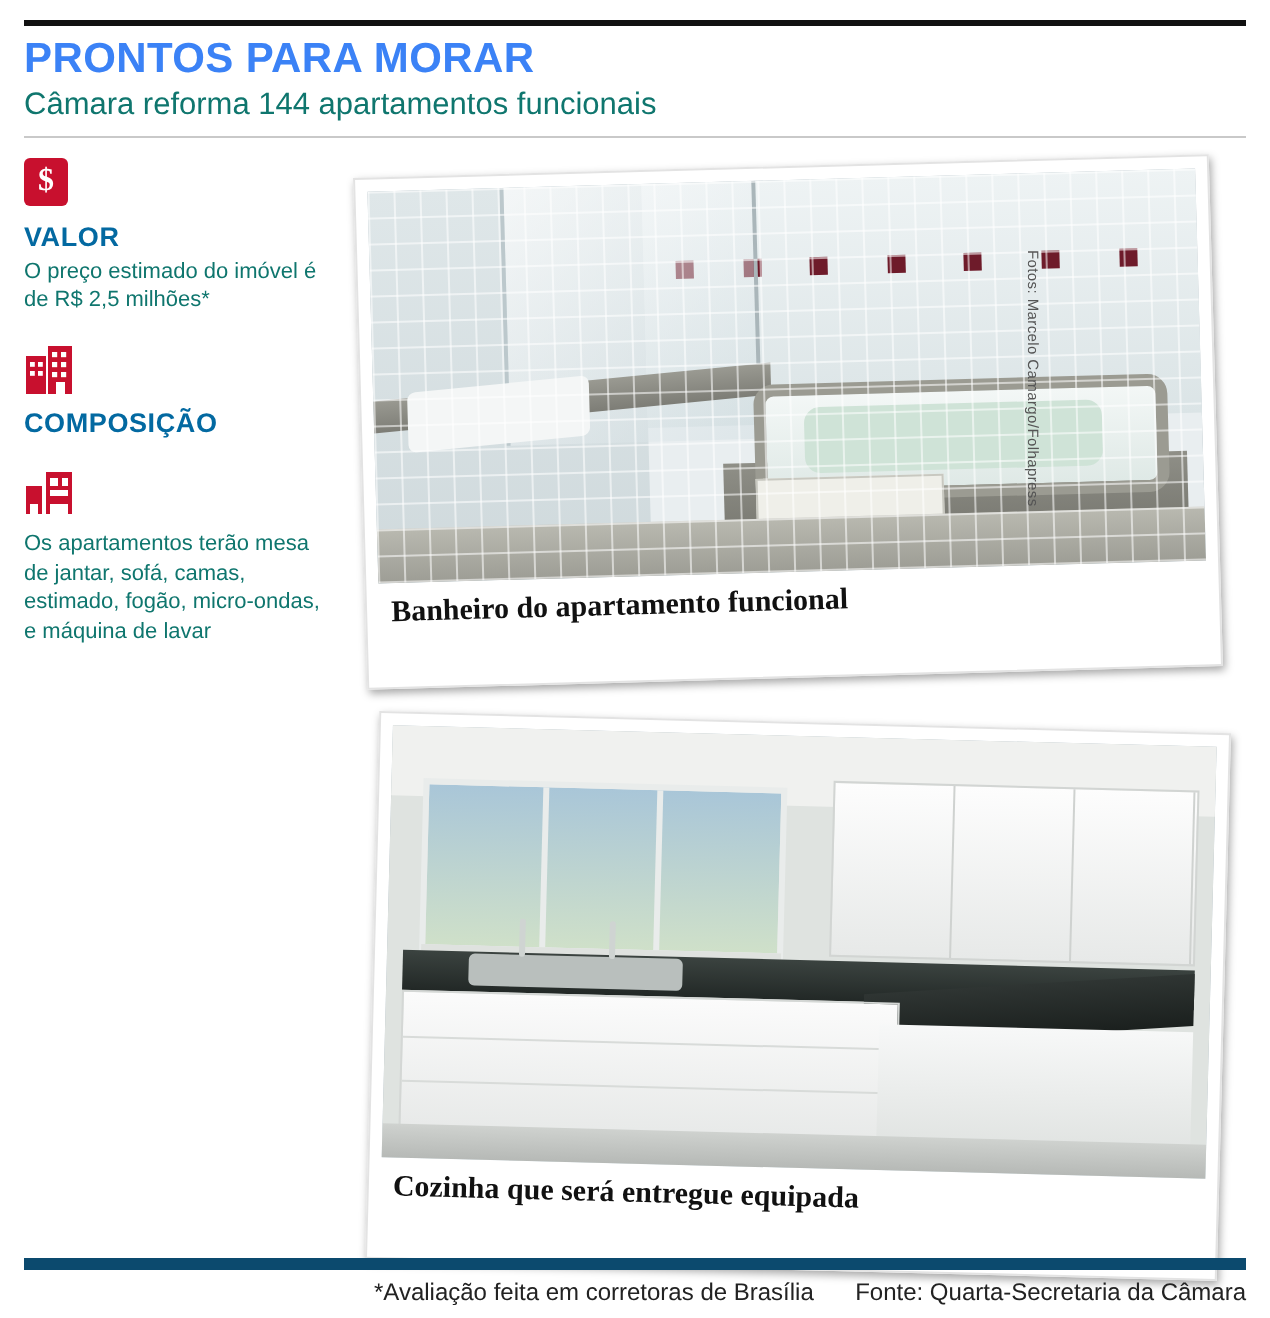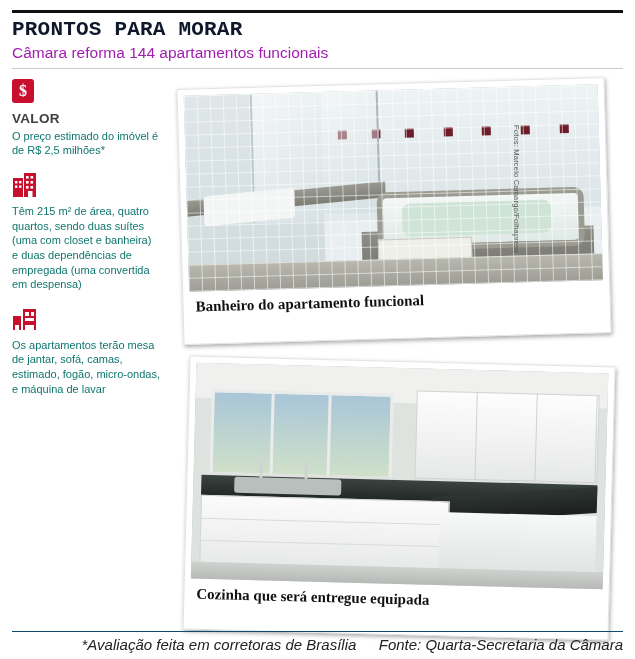--- a/index.html
+++ b/index.html
@@ -22,31 +22,31 @@
     box-sizing: border-box;
     padding: 10px 12px 0 12px;
   }
 
   
   .header {
     border-top: 3px solid #111;
     padding-top: 6px;
   }
   .headline {
-    font-family: Liberation Mono, monospace;
+    font-family: Liberation Sans, sans-serif;
     font-weight: bold;
     font-size: 21px;
     letter-spacing: 0.2px;
-    color: #0f172a;
+    color: #3b82f6;
     margin: 0 0 3px 0;
     line-height: 1.05;
   }
   .subhead {
     font-size: 15.5px;
-    color: #a21caf;
+    color: #0f766e;
     margin: 0 0 6px 0;
     line-height: 1.15;
   }
   .rule {
     border-bottom: 1px solid #c9c9c9;
     margin: 2px 0 10px 0;
   }
 
   
   .content {
@@ -62,21 +62,21 @@
   }
   .block-icon {
     width: 26px;
     height: 28px;
     margin-bottom: 4px;
     position: relative;
   }
   .block-title {
     font-size: 13.5px;
     font-weight: bold;
-    color: #404040;
+    color: #0369a1;
     letter-spacing: 0.3px;
     margin-bottom: 3px;
   }
   .block-text {
     font-size: 11px;
     line-height: 1.33;
     color: #0f766e;
   }
 
   
@@ -136,26 +136,25 @@
     white-space: nowrap;
     letter-spacing: 0.2px;
   }
 
   
   .footer {
     position: absolute;
     left: 12px;
     right: 12px;
     bottom: 6px;
-    font-size: 15px;
+    font-size: 12px;
     color: #222;
     text-align: right;
-    border-top: 1px solid #0c4a6e;
+    border-top: 6px solid #0c4a6e;
     padding-top: 4px;
-    font-style: italic;
   }
   .footer .sep { display: inline-block; width: 14px; }
 
   
   .ico { position: absolute; left: 0; top: 0; }
 
   
   .ico-money {
     width: 22px; height: 24px;
     background: #c8102e;
@@ -265,21 +264,21 @@
             <rect x="7" y="13.5" width="2.4" height="2.4" fill="#fff"></rect>
             <rect x="14" y="4" width="2.6" height="2.6" fill="#fff"></rect>
             <rect x="18.5" y="4" width="2.6" height="2.6" fill="#fff"></rect>
             <rect x="14" y="9" width="2.6" height="2.6" fill="#fff"></rect>
             <rect x="18.5" y="9" width="2.6" height="2.6" fill="#fff"></rect>
             <rect x="14" y="14" width="2.6" height="2.6" fill="#fff"></rect>
             <rect x="18.5" y="14" width="2.6" height="2.6" fill="#fff"></rect>
             <rect x="16" y="19" width="4.5" height="6" fill="#fff"></rect>
           </svg>
         </div>
-        <div class="block-text">Têm 215 m² de área, quatro quartos, sendo duas suítes (uma com closet e banheira) e duas dependências de empregada (uma convertida em despensa)</div>
+        <div class="block-title">COMPOSIÇÃO</div>
       </div>
 
       <div class="block">
         <div class="block-icon">
           <svg class="ico ico-furniture" viewBox="0 0 26 26" aria-hidden="true">
             <rect x="1" y="10" width="8" height="9" fill="#c8102e"></rect>
             <rect x="1" y="19" width="2" height="5" fill="#c8102e"></rect>
             <rect x="7" y="19" width="2" height="5" fill="#c8102e"></rect>
             <rect x="11" y="3" width="13" height="16" fill="#c8102e"></rect>
             <rect x="13" y="6" width="4" height="4" fill="#fff"></rect>

